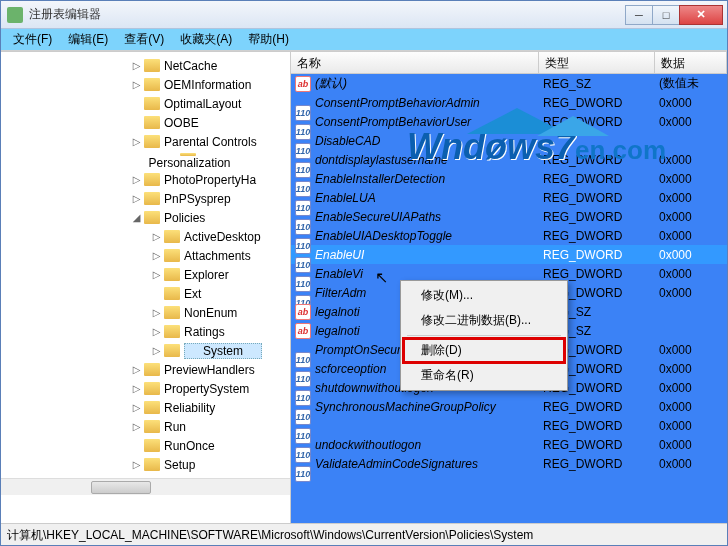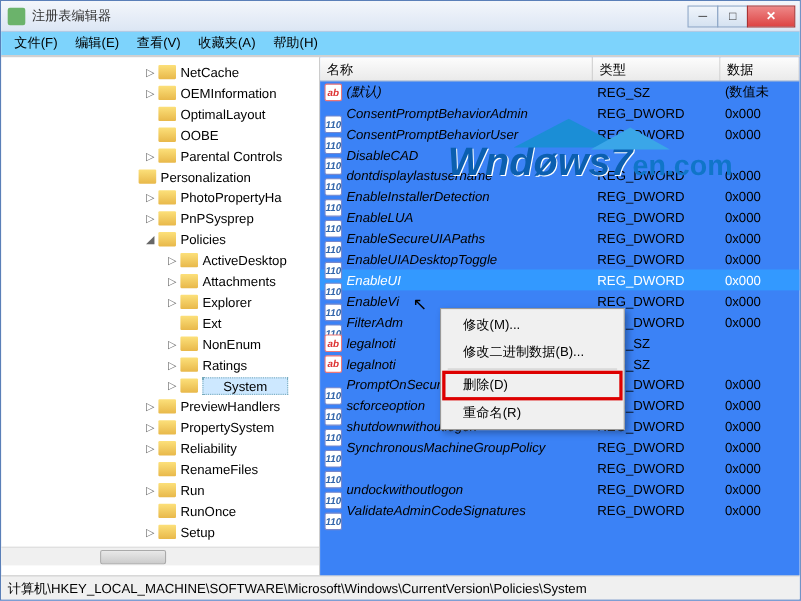--- a/index.html
+++ b/index.html
@@ -91,21 +91,21 @@
         <div class="tree-item" style="padding-left: 130px;">
           <span class="exp"></span>
           <span class="folder"></span>
           <span class="label">OOBE</span>
         </div>
         <div class="tree-item" style="padding-left: 130px;">
           <span class="exp">▷</span>
           <span class="folder"></span>
           <span class="label">Parental Controls</span>
         </div>
-        <div class="tree-item" style="padding-left: 112px;">
+        <div class="tree-item" style="padding-left: 88px; flex-direction: column;">
           <span class="exp"></span>
           <span class="folder"></span>
           <span class="label">Personalization</span>
         </div>
         <div class="tree-item" style="padding-left: 130px;">
           <span class="exp">▷</span>
           <span class="folder"></span>
           <span class="label">PhotoPropertyHa</span>
         </div>
         <div class="tree-item" style="padding-left: 130px;">
@@ -160,25 +160,20 @@
         </div>
         <div class="tree-item" style="padding-left: 130px;">
           <span class="exp">▷</span>
           <span class="folder"></span>
           <span class="label">PropertySystem</span>
         </div>
         <div class="tree-item" style="padding-left: 130px;">
           <span class="exp">▷</span>
           <span class="folder"></span>
           <span class="label">Reliability</span>
-        </div>
-        <div class="tree-item" style="padding-left: 130px;">
-          <span class="exp"></span>
-          <span class="folder"></span>
-          <span class="label">RenameFiles</span>
         </div>
         <div class="tree-item" style="padding-left: 130px;">
           <span class="exp">▷</span>
           <span class="folder"></span>
           <span class="label">Run</span>
         </div>
         <div class="tree-item" style="padding-left: 130px;">
           <span class="exp"></span>
           <span class="folder"></span>
           <span class="label">RunOnce</span>

